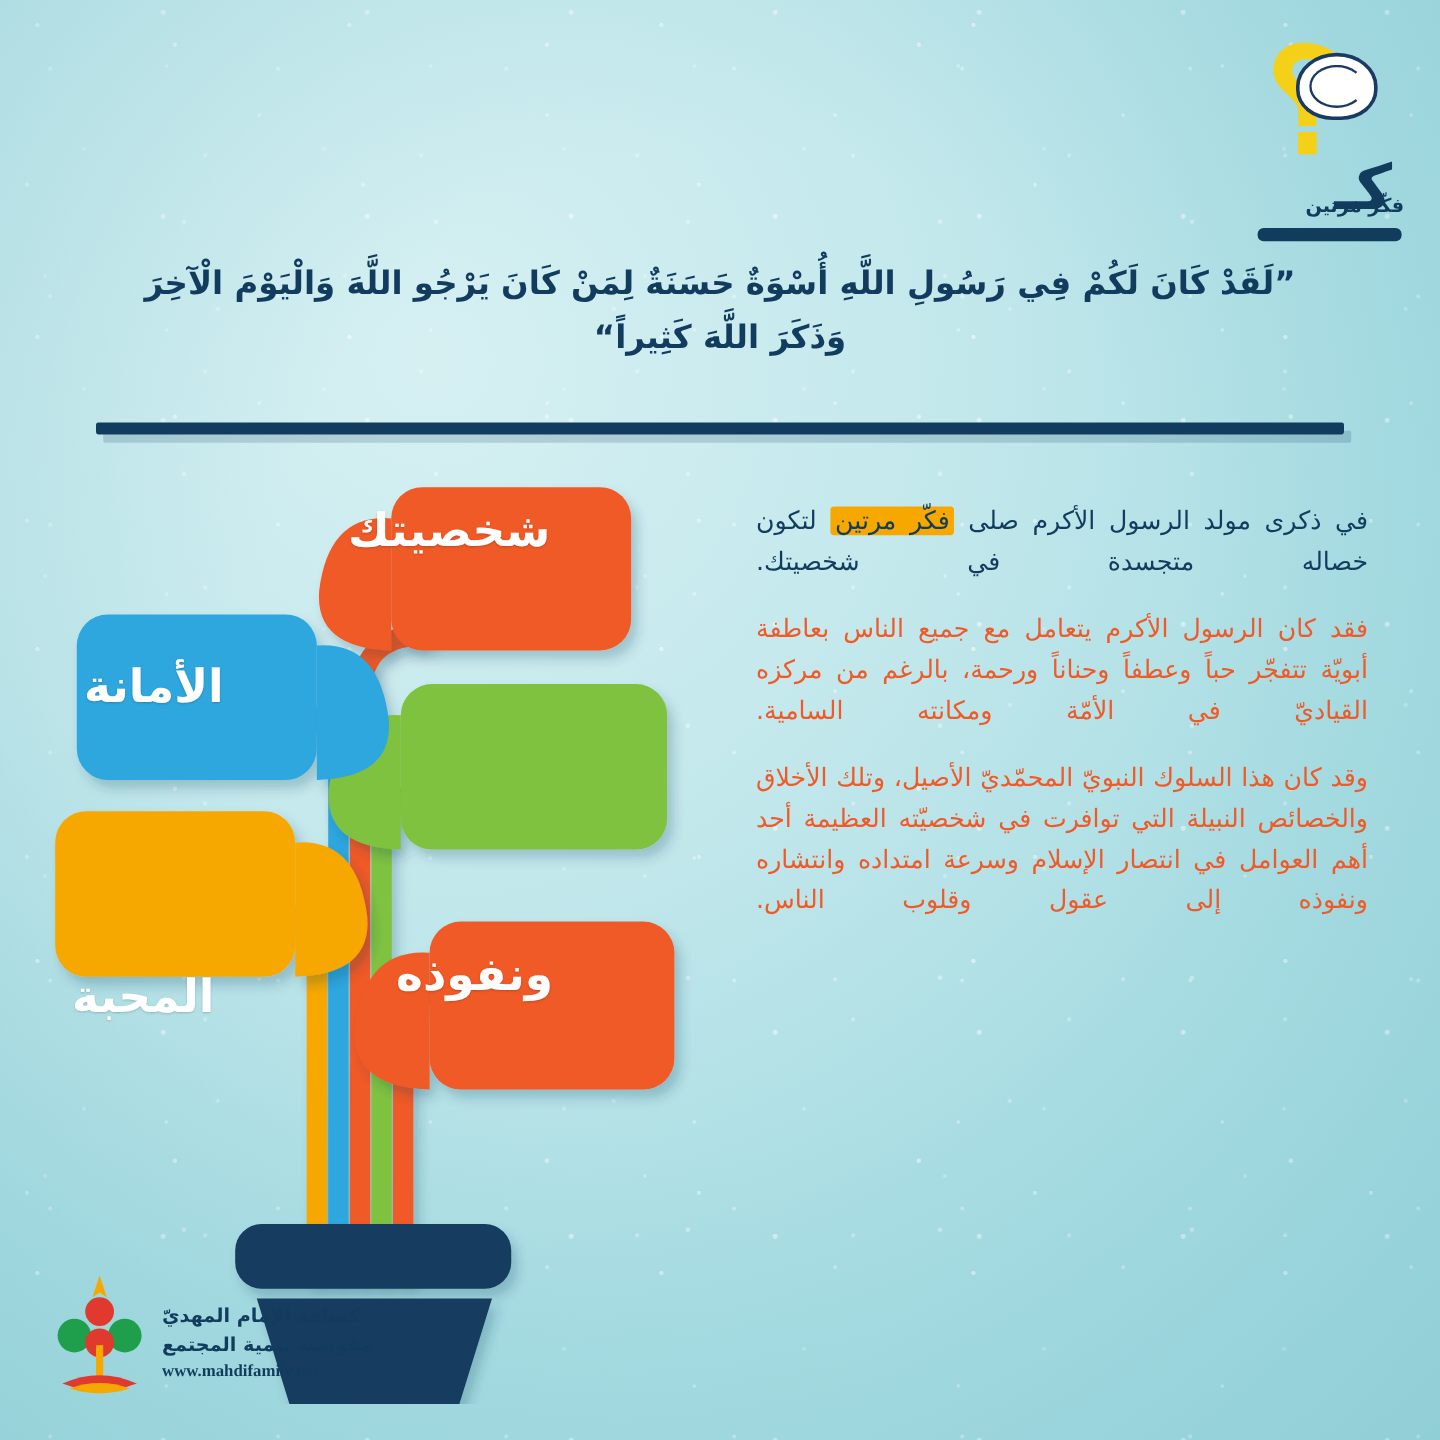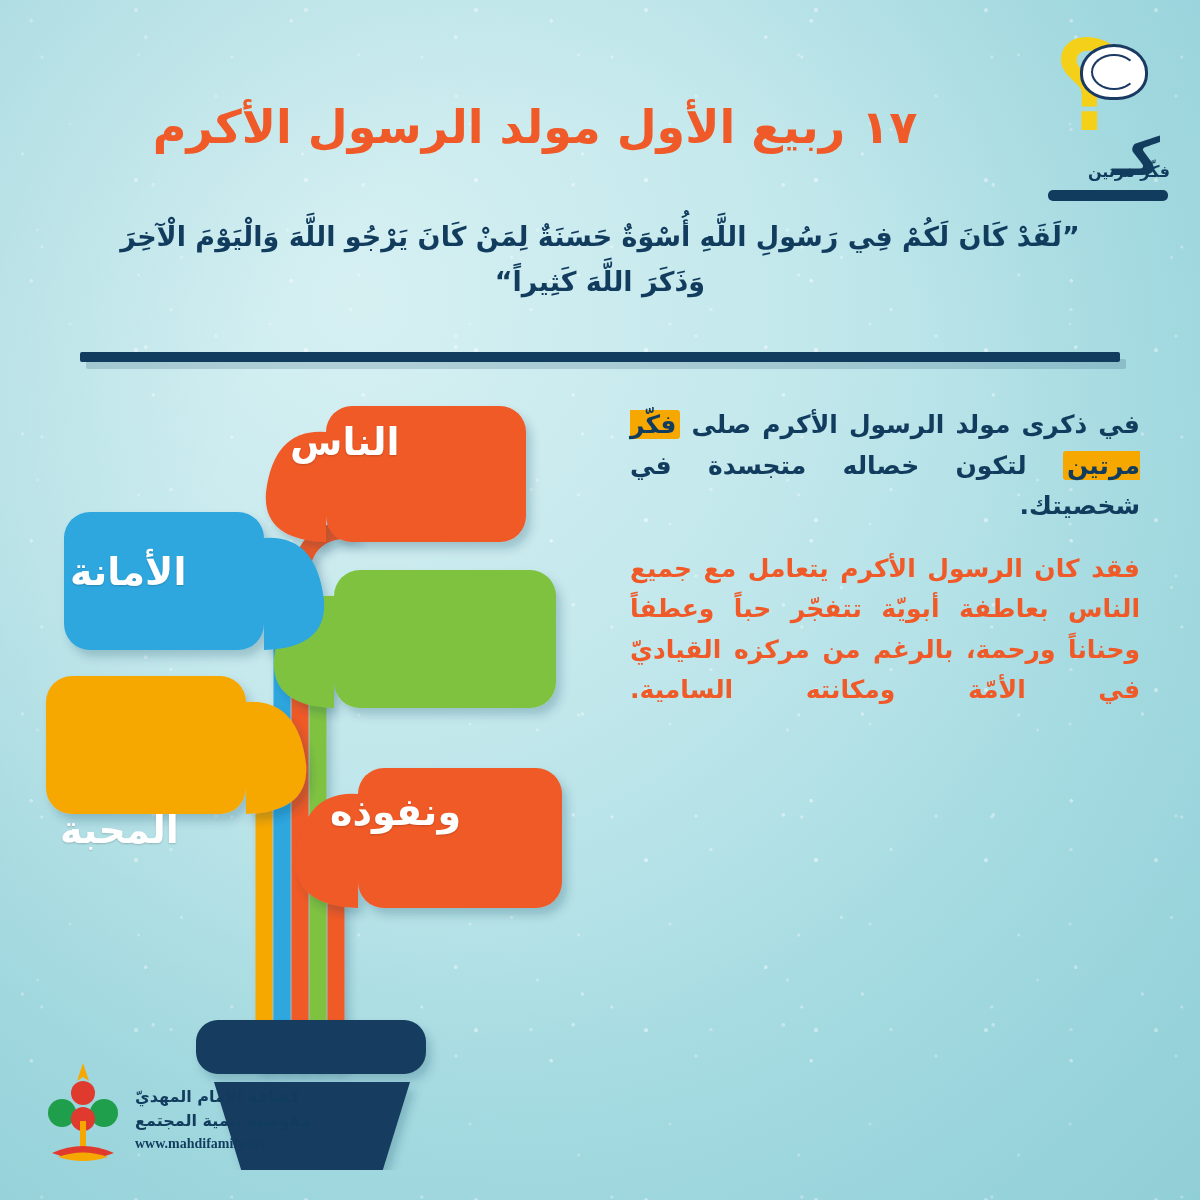--- a/index.html
+++ b/index.html
@@ -126,24 +126,24 @@
   #body-col {
     position:absolute;
     top: 405px;
     right: 60px;
     width: 510px;
     direction: rtl;
     text-align: justify;
     text-align-last: justify;
   }
   #body-col p {
-    margin: 0 0 22px 0;
-    font-size: 25px;
+    margin: 12px 0 22px 0;
+    font-size: 21px;
     line-height: 1.62;
-    font-weight: bold;
+    font-weight: normal;
   }
   .p-navy { color:#123c5e; }
   .p-orange { color:#f05a28; }
   .hl {
     background:#f7a800;
     color:#123c5e;
     padding: 0 4px;
     border-radius:3px;
   }
 
@@ -198,31 +198,31 @@
   <div id="vignette"></div>
 
   <div id="brand-logo">
     <div class="qmark">؟</div>
     <div class="brain"></div>
     <div class="arabic-mark">كـ</div>
     <div class="tag">فكّر مرتين</div>
     <div class="bar"></div>
   </div>
 
-  <div id="title">١٧ ربيع الأول مولد الرسول الأكرم</div>
 
   <div id="hadith">”لَقَدْ كَانَ لَكُمْ فِي رَسُولِ اللَّهِ أُسْوَةٌ حَسَنَةٌ لِمَنْ كَانَ يَرْجُو اللَّهَ وَالْيَوْمَ الْآخِرَ وَذَكَرَ اللَّهَ كَثِيراً“</div>
 
   <div id="divider"></div>
 
   <div id="body-col">
     <p class="p-navy">
       <span>في ذكرى مولد الرسول الأكرم صلى </span><span class="hl">فكّر مرتين</span><span> لتكون خصاله متجسدة في شخصيتك.</span>
     </p>
     <p class="p-orange">فقد كان الرسول الأكرم يتعامل مع جميع الناس بعاطفة أبويّة تتفجّر حباً وعطفاً وحناناً ورحمة، بالرغم من مركزه القياديّ في الأمّة ومكانته السامية.</p>
+    <p class="p-orange">وقد كان هذا السلوك النبويّ المحمّديّ الأصيل، وتلك الأخلاق والخصائص النبيلة التي توافرت في شخصيّته العظيمة أحد أهم العوامل في انتصار الإسلام وسرعة امتداده وانتشاره ونفوذه إلى عقول وقلوب الناس.</p>
   </div>
 
   <div id="plant">
     <svg width="620" height="800" viewBox="0 0 620 800">
       <defs>
         <filter id="softshadow" x="-30%" y="-30%" width="170%" height="170%">
           <feDropShadow dx="5" dy="7" stdDeviation="5" flood-color="#0d3a55" flood-opacity="0.22"></feDropShadow>
         </filter>
       </defs>
 
@@ -251,21 +251,21 @@
         <path d="M220 306 h-148 a26 26 0 0 0 -26 26 v86 a26 26 0 0 0 26 26 h148 a26 26 0 0 0 26 -26 v-86 a26 26 0 0 0 -26 -26 z" fill="#f7a800"></path>
         <path d="M246 332 q52 -4 60 62 q4 48 -60 50 z" fill="#f7a800"></path>
       </g>
 
       <g filter="url(#softshadow)">
         <rect x="196" y="650" width="230" height="54" rx="22" fill="#123c5e"></rect>
         <path d="M214 712 h196 l-34 110 a16 16 0 0 1 -15 10 h-98 a16 16 0 0 1 -15 -10 z" fill="#123c5e"></path>
       </g>
     </svg>
 
-    <div class="leaf-label" id="lbl-sabr">الناس</div>
+    <div class="leaf-label" id="lbl-sabr">شخصيتك</div>
     <div class="leaf-label" id="lbl-sidq">ونفوذه</div>
     <div class="leaf-label" id="lbl-amana">الأمانة</div>
     <div class="leaf-label" id="lbl-mahabba">المحبة</div>
   </div>
 
   <div id="footer-logo">
     <svg class="scout-emblem" viewBox="0 0 86 105">
       <path d="M43 2 L49 20 L43 16 L37 20 Z" fill="#f7a800"></path>
       <circle cx="43" cy="32" r="12" fill="#e03a2f"></circle>
       <circle cx="22" cy="52" r="14" fill="#1f9e4c"></circle>

